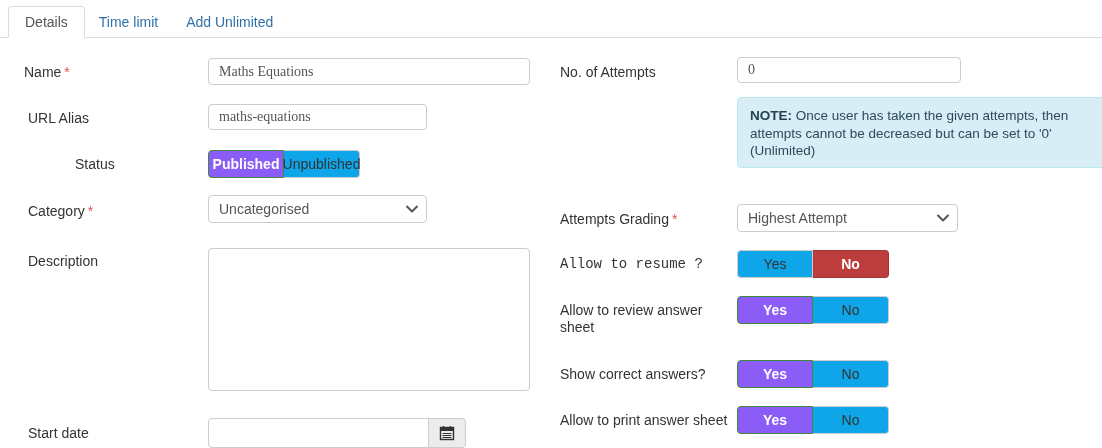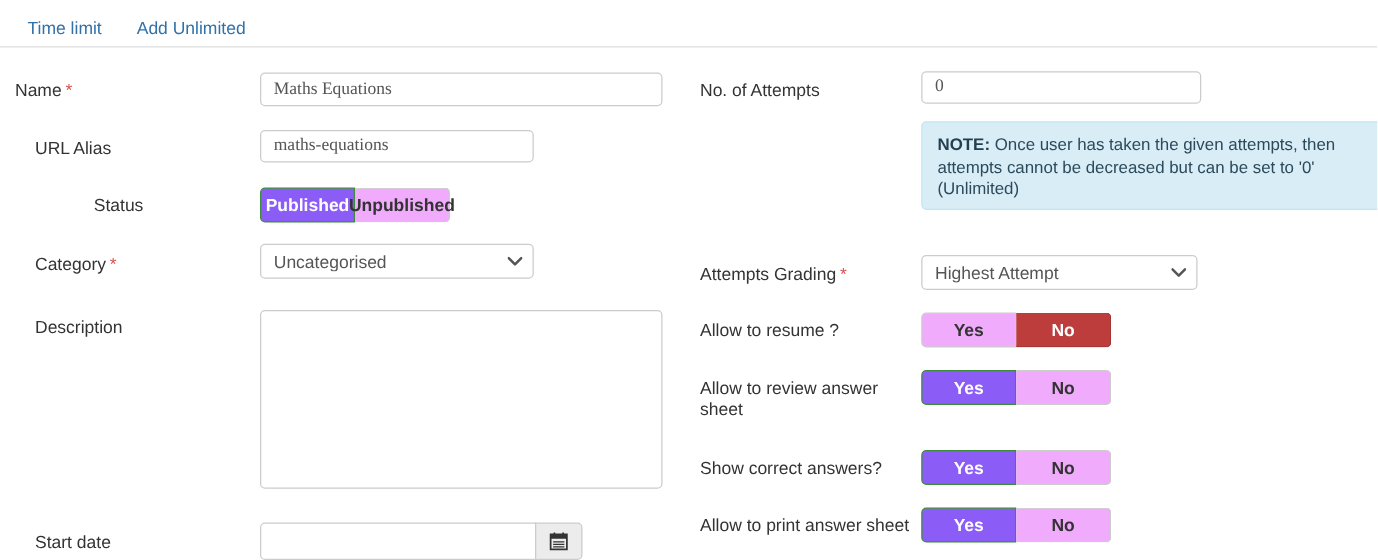--- a/index.html
+++ b/index.html
@@ -27,22 +27,22 @@
   }
   .ta{
     position:absolute;left:208px;top:248px;width:322px;height:143px;border:1px solid #ccc;
     border-radius:4px;box-sizing:border-box;resize:none;padding:8px 10px;
     font-family:inherit;font-size:14px;color:#555;outline:none;
   }
   
   .seg{position:absolute;display:flex;}
   .seg .opt{
     width:76px;height:28px;display:flex;align-items:center;justify-content:center;
-    font-size:14px;color:#333;background:#f0abfc;border:1px solid #ccc;box-sizing:border-box;
-    cursor:pointer;user-select:none;font-weight:bold;
+    font-size:14px;color:#333;background:#0ea5e9;border:1px solid #ccc;box-sizing:border-box;
+    cursor:pointer;user-select:none;
   }
   .seg .opt + .opt{border-left:none;}
   .seg .opt:first-child{border-radius:4px 0 0 4px;}
   .seg .opt:last-child{border-radius:0 4px 4px 0;}
   .opt-published{width:80px;}
   .opt-unpublished{width:100px;}
   .seg.sel-yes .opt-yes,
   .seg.sel-published .opt-published{background:#8b5cf6;border-color:#3d8b3d;color:#fff;font-weight:bold;}
   .seg.sel-no .opt-no{background:#bd3d3d;border-color:#a33434;color:#fff;font-weight:bold;}
   
@@ -67,25 +67,26 @@
     justify-content:center;box-sizing:border-box;cursor:pointer;padding:0;
   }
   .start-input{border-radius:4px 0 0 4px;}
 </style>
 </head>
 <body>
 
 <div id="app">
 
   <div class="tabbar">
+    <div class="tab active">Details</div>
     <div class="tab link">Time limit</div>
     <div class="tab link">Add Unlimited</div>
   </div>
 
-  <div class="lbl" style="left:12px;top:64px;">
+  <div class="lbl" style="left:24px;top:64px;">
     <span>Name</span><span class="req">*</span>
   </div>
   <input class="txt" style="left: 208px; top: 58px; width: 322px; height: 27px;" value="Maths Equations">
 
   <div class="lbl" style="left:28px;top:110px;">URL Alias</div>
   <input class="txt" style="left: 208px; top: 104px; width: 219px; height: 26px;" value="maths-equations">
 
   <div class="lbl" style="left:28px;top:156px;margin-left:47px;">Status</div>
   <div class="seg sel-published" style="left:208px;top:150px;">
     <div class="opt opt-published">Published</div>
@@ -141,21 +142,21 @@
     <select>
       <option>Highest Attempt</option>
     </select>
     <span class="chev">
       <svg width="12" height="8" viewBox="0 0 12 8">
           <path d="M1 1.5 L6 6.5 L11 1.5" fill="none" stroke="#555" stroke-width="2" stroke-linecap="round" stroke-linejoin="round"></path>
         </svg>
     </span>
   </div>
 
-  <div class="lbl" style="left:560px;top:256px;width:178px;">Allow to resume ?</div>
+  <div class="lbl" style="left:560px;top:256px;width:178px;font-family:Liberation Mono, monospace;">Allow to resume ?</div>
   <div class="seg sel-no" style="left:737px;top:250px;">
     <div class="opt opt-yes">Yes</div>
     <div class="opt opt-no">No</div>
   </div>
 
   <div class="lbl" style="left:560px;top:302px;width:178px;">Allow to review answer sheet</div>
   <div class="seg sel-yes" style="left:737px;top:296px;">
     <div class="opt opt-yes">Yes</div>
     <div class="opt opt-no">No</div>
   </div>

